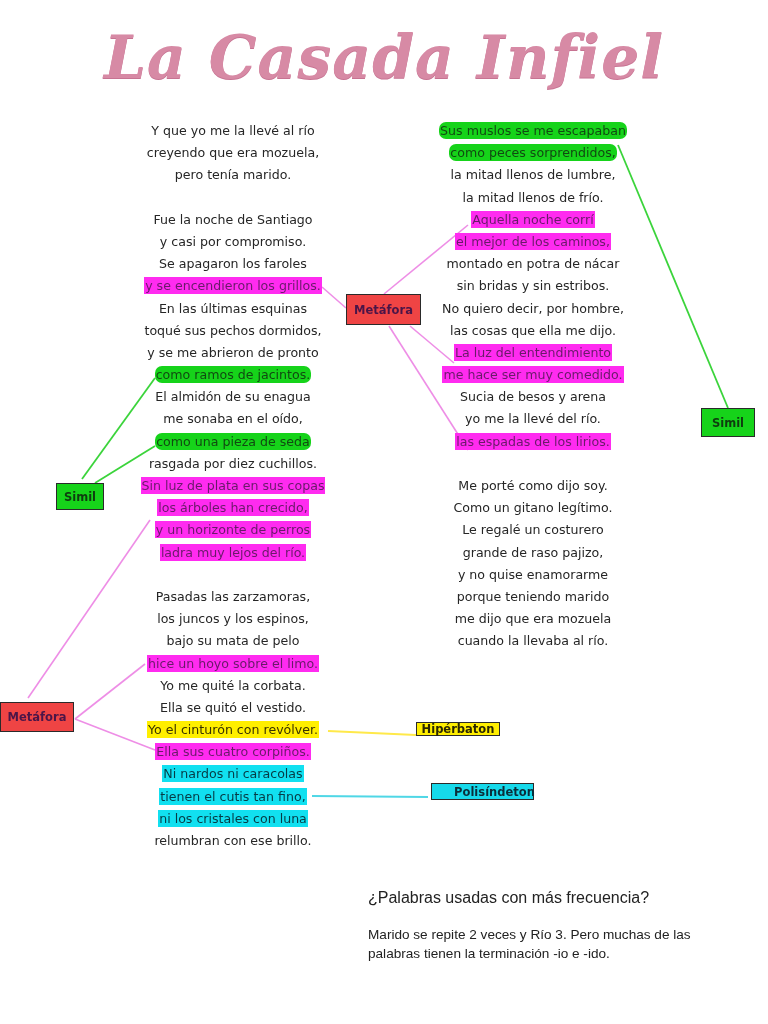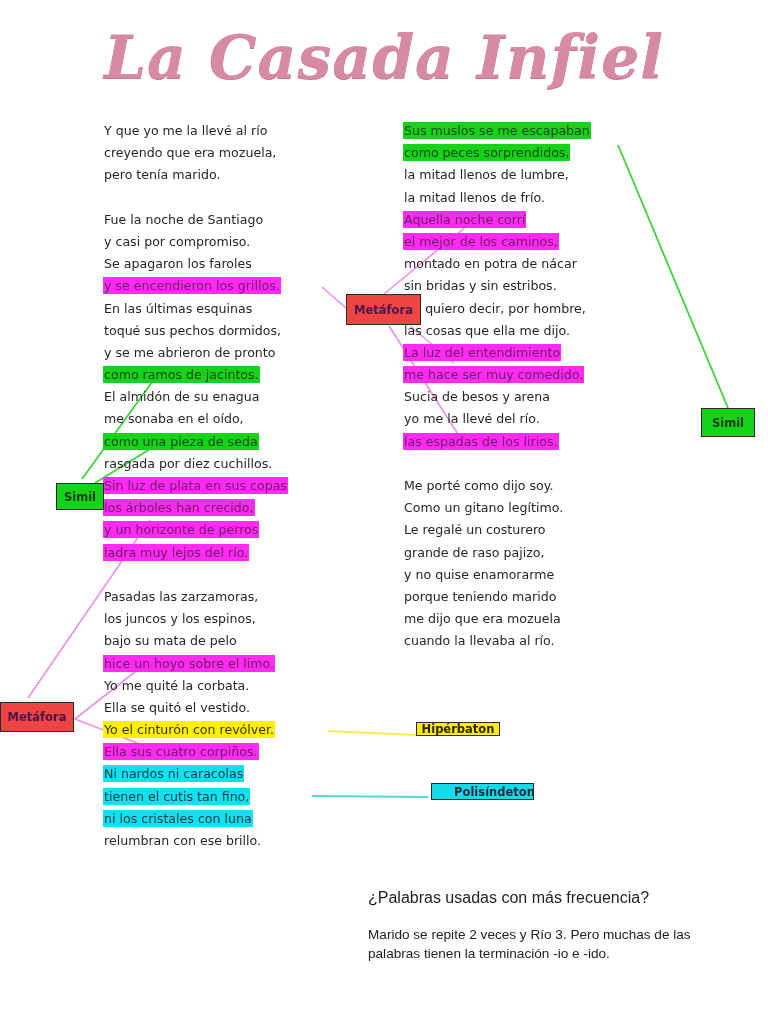--- a/index.html
+++ b/index.html
@@ -2,25 +2,25 @@
 <html><head>
 <meta charset="utf-8">
 <style>
   html, body { margin: 0; padding: 0; background: #ffffff; }
   body { width: 768px; height: 1024px; position: relative; overflow: hidden;
          font-family: "DejaVu Sans", sans-serif; color: #262626; }
   .title { position: absolute; left: 0; top: 22px; width: 768px; text-align: center;
            font-family: "DejaVu Serif", serif; font-style: italic; font-weight: bold;
            font-size: 60px; letter-spacing: 1px; color: #d78aa5;
            text-shadow: 0 1px 0 #c77392; }
-  .stanza-col { position: absolute; width: 260px; }
+  .stanza-col { position: absolute; width: 260px; text-align: center; }
   .line { display: block; height: 22.2px; line-height: 22.2px; font-size: 12.6px; white-space: nowrap; }
   .line span.t { padding: 1px 1px; }
   .hl-metafora { background: #ff2bf0; color: #6a1a6a; }
-  .hl-simil { background: #16d31a; color: #114a11; }
+  .hl-simil { background: #16d31a; color: #114a11; border-radius: 7px; }
   .hl-hiperbaton { background: #ffef00; color: #3a3300; }
   .hl-polisindeton { background: #11e0f0; color: #063b45; }
   .gap { height: 22.2px; }
   .tag { position: absolute; font-size: 11.5px; font-weight: bold; text-align: center;
          border: 1px solid #2a2a2a; box-sizing: border-box; display: flex; align-items: center; justify-content: center; }
   .tag-metafora { background: #ef4444; color: #4a1548; }
   .tag-simil { background: #16d31a; color: #0f3d0f; }
   .tag-hiperbaton { background: #ffee00; color: #2a2600; }
   .tag-polisindeton { background: #16d9ea; color: #0a2e3a; }
   svg.lines { position: absolute; left: 0; top: 0; width: 768px; height: 1024px; pointer-events: none; }

